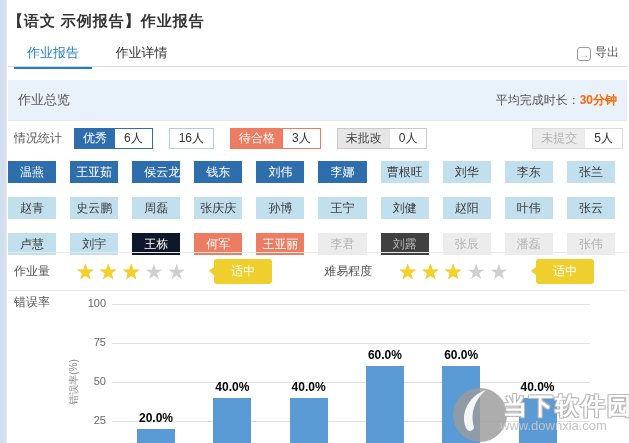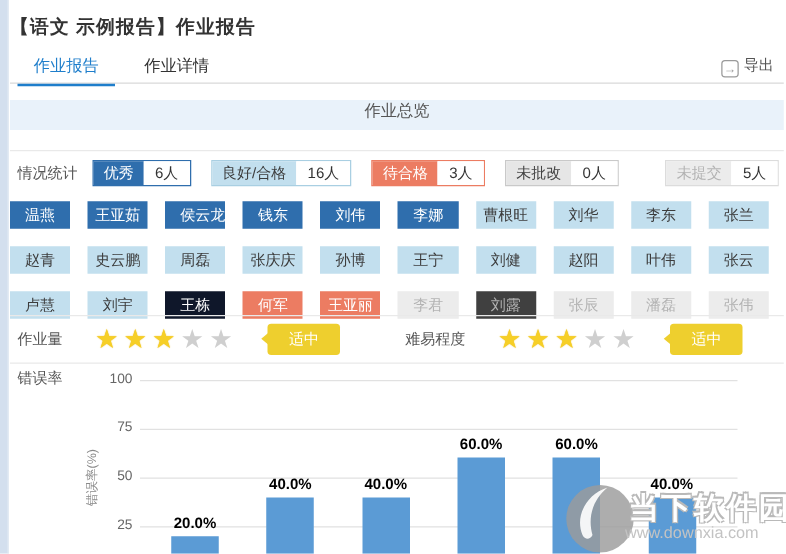--- a/index.html
+++ b/index.html
@@ -26,23 +26,23 @@
   .tab { display: inline-block; margin-left: 6px; padding: 4px 13px 5px; font-size: 13px; color: #333; cursor: pointer; }
   .tab.active { color: #1f7ecb; border-bottom: 2px solid #1f7ecb; }
   .export-btn { position: absolute; right: 8px; top: 4px; font-size: 12px; color: #555; cursor: pointer; }
   .export-icon {
     display: inline-block; width: 14px; height: 14px; line-height: 13px;
     border: 1px solid #9a9a9a; border-radius: 3px; color: #9a9a9a;
     font-size: 10px; text-align: center; vertical-align: -2px; margin-right: 4px;
   }
 
   .overview-bar {
-    position: absolute; top: 80px; left: 0; right: 2px; height: 24px;
+    position: absolute; top: 80px; left: 0; right: 2px; height: 40px;
     background: #e9f2fa; display: flex; justify-content: space-between;
-    align-items: center; padding: 0 10px; font-size: 13px; color: #555; flex-direction: column;
+    align-items: center; padding: 0 10px; font-size: 13px; color: #555;
   }
   .avg-time { font-size: 12px; color: #555; }
   .avg-time b { color: #ff6600; font-weight: bold; }
 
   .divider { position: absolute; left: 0; right: 2px; border-top: 1px solid #e9e9e9; }
 
   .stats-row {
     position: absolute; top: 127px; left: 0; right: 6px; height: 22px;
     display: flex; align-items: center; font-size: 12px; color: #555;
   }
@@ -113,33 +113,33 @@
   <div class="tabbar">
     <div class="tab active">作业报告</div>
     <div class="tab">作业详情</div>
     <div class="export-btn">
       <span class="export-icon">→</span><span>导出</span>
     </div>
   </div>
 
   <div class="overview-bar">
     <span>作业总览</span>
+    <span class="avg-time"><span>平均完成时长：</span><b>30分钟</b></span>
   </div>
 
   <div class="divider" style="top:120px"></div>
 
   <div class="stats-row">
     <span class="row-label">情况统计</span>
     <span id="badges" style="display:inline-flex">
         <span class="badge" style="border-color: rgb(47, 110, 173);">
           <span class="bl" style="background: rgb(47, 110, 173); color: rgb(255, 255, 255);">优秀</span>
           <span class="bc">6人</span>
         </span>
         <span class="badge" style="border-color: rgb(169, 207, 226);">
-          <span class="bl" style="background: rgb(194, 223, 238); color: rgb(60, 60, 60);">良好/合格</span>
           <span class="bc">16人</span>
         </span>
         <span class="badge" style="border-color: rgb(236, 124, 98);">
           <span class="bl" style="background: rgb(236, 124, 98); color: rgb(255, 255, 255);">待合格</span>
           <span class="bc">3人</span>
         </span>
         <span class="badge" style="border-color: rgb(201, 201, 201);">
           <span class="bl" style="background: rgb(230, 230, 230); color: rgb(68, 68, 68);">未批改</span>
           <span class="bc">0人</span>
         </span>

